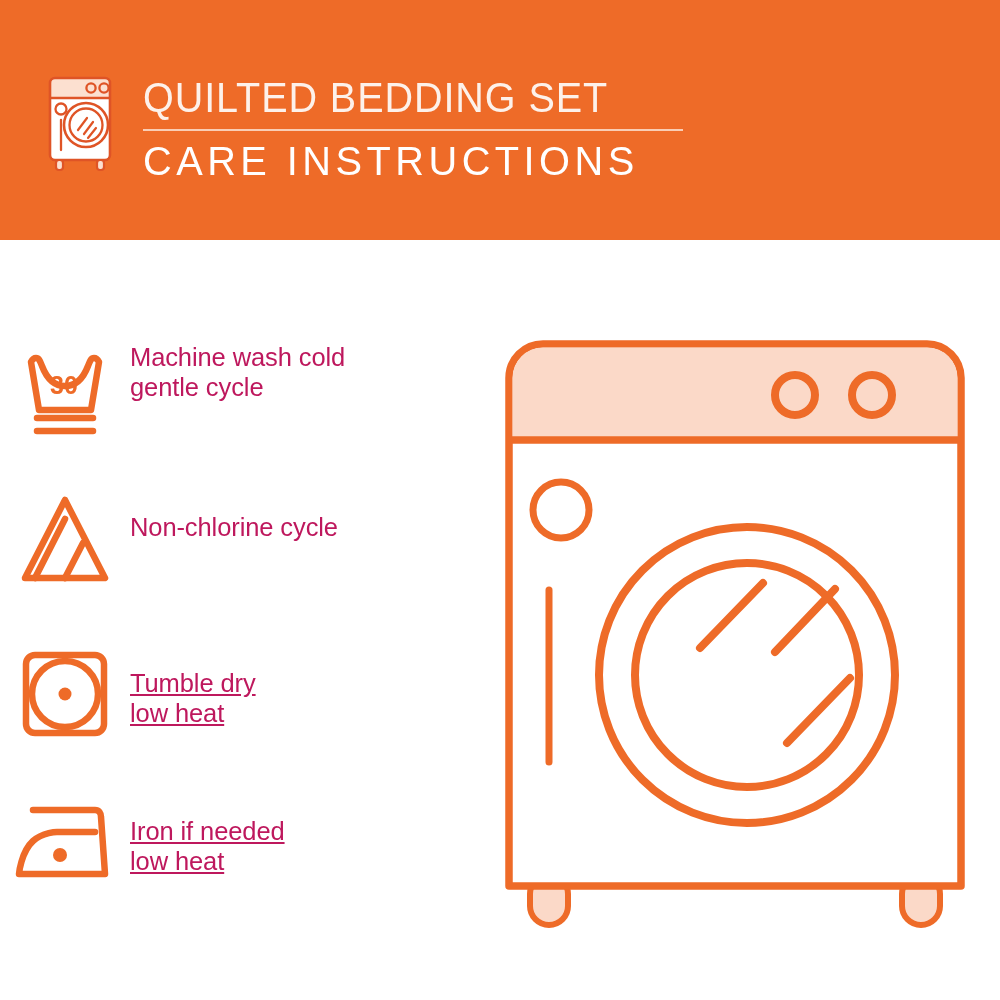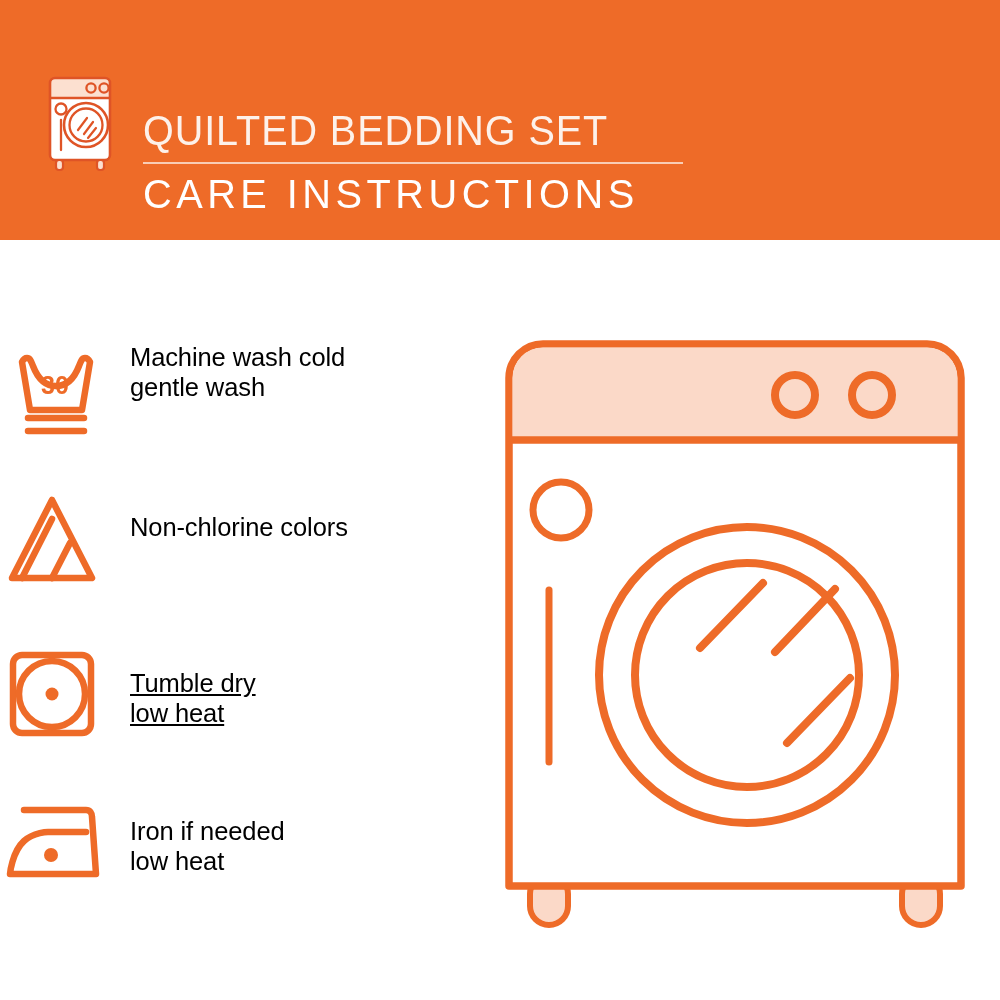--- a/index.html
+++ b/index.html
@@ -34,21 +34,20 @@
     left: 44px;
     top: 68px;
     width: 80px;
     height: 106px;
   }
   #header-text {
     position: absolute;
     left: 143px;
     top: 72px;
     width: 560px;
-    margin-top: 33px;
   }
   #title-main {
     color: #fdf1ea;
     font-size: 43px;
     line-height: 50px;
     letter-spacing: 1.0px;
     font-weight: 400;
     transform: scaleX(0.92);
     transform-origin: left center;
     white-space: nowrap;
@@ -82,25 +81,25 @@
     position: absolute;
     left: 0;
     width: 490px;
     display: flex;
     align-items: flex-start;
   }
   .care-icon {
     width: 130px;
     flex: 0 0 130px;
     display: flex;
-    justify-content: flex-start;
+    justify-content: center;
     align-items: center;
   }
   .care-label {
-    color: #000000;
+    color: #be185d;
     font-size: 25.5px;
     line-height: 30px;
     font-weight: 400;
     letter-spacing: -0.1px;
     padding-top: 2px;
   }
   .care-label div { white-space: nowrap; }
 
   #row-wash   { top: 96px; }
   #row-bleach { top: 248px; }
@@ -108,21 +107,21 @@
   #row-iron   { top: 552px; }
 
   #row-wash   .care-icon { height: 112px; }
   #row-bleach .care-icon { height: 104px; }
   #row-dry    .care-icon { height: 108px; }
   #row-iron   .care-icon { height: 100px; }
 
   #row-wash   .care-label { padding-top: 6px; }
   #row-bleach .care-label { padding-top: 24px; }
   #row-dry    .care-label { padding-top: 28px; text-decoration: underline; }
-  #row-iron   .care-label { padding-top: 24px; }
+  #row-iron   .care-label { padding-top: 24px; text-decoration: underline; }
 
   
   #machine {
     position: absolute;
     left: 495px;
     top: 330px;
     width: 480px;
     height: 600px;
   }
 </style>
@@ -182,36 +181,36 @@
           <g stroke="#ee6b28" stroke-width="6.5" stroke-linecap="round">
             <line x1="28" y1="82" x2="84" y2="82"></line>
             <line x1="28" y1="95" x2="84" y2="95"></line>
           </g>
 
           <text x="55" y="58" text-anchor="middle" font-family="Liberation Sans, sans-serif" font-size="25" font-weight="bold" fill="#ee6b28">30</text>
         </svg>
       </div>
       <div class="care-label">
         <div>Machine wash cold</div>
-        <div>gentle wash</div>
+        <div>gentle cycle</div>
       </div>
     </div>
 
     <div class="care-row" id="row-bleach">
       <div class="care-icon">
         <svg width="104" height="104" viewBox="0 0 104 104" xmlns="http://www.w3.org/2000/svg">
           <g fill="none" stroke="#ee6b28" stroke-width="6.5" stroke-linejoin="round" stroke-linecap="round">
             <path d="M52 12 L92 90 L12 90 Z"></path>
             <line x1="52" y1="31" x2="22" y2="90"></line>
             <line x1="70" y1="55" x2="52" y2="90"></line>
           </g>
         </svg>
       </div>
       <div class="care-label">
-        <div>Non-chlorine colors</div>
+        <div>Non-chlorine cycle</div>
       </div>
     </div>
 
     <div class="care-row" id="row-dry">
       <div class="care-icon">
         <svg width="104" height="104" viewBox="0 0 104 104" xmlns="http://www.w3.org/2000/svg">
           <rect x="13" y="13" width="78" height="78" rx="9" fill="none" stroke="#ee6b28" stroke-width="6.5"></rect>
           <circle cx="52" cy="52" r="33" fill="none" stroke="#ee6b28" stroke-width="6.5"></circle>
           <circle cx="52" cy="52" r="6.5" fill="#ee6b28"></circle>
         </svg>

